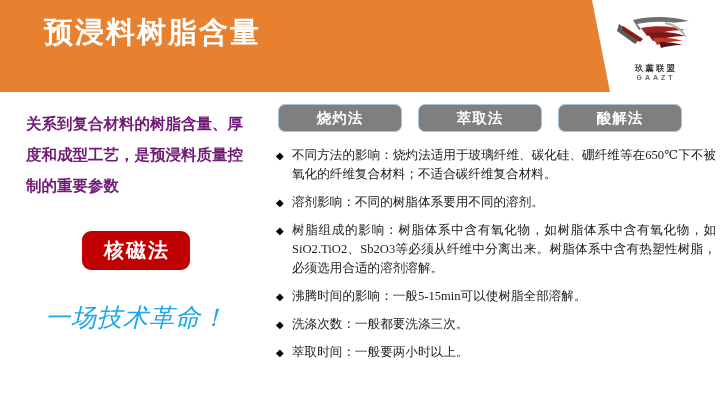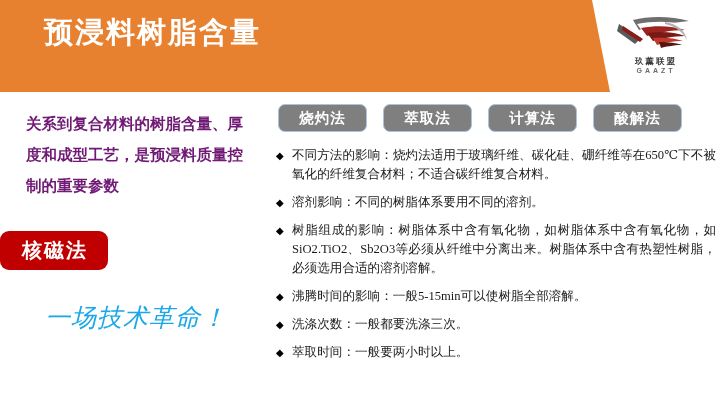--- a/index.html
+++ b/index.html
@@ -45,21 +45,21 @@
     right: 14px; top: 14px;
     width: 100px; height: 70px;
     text-align: center;
   }
   .logo-mark {
     display: block;
     margin: 0 auto;
   }
   .logo-cn {
     display: block;
-    margin-top: 2px;
+    margin-top: 9px;
     font-size: 8.5px;
     font-weight: 700;
     color: #3a3a3a;
     letter-spacing: 2px;
     line-height: 10px;
     white-space: nowrap;
   }
   .logo-en {
     display: block;
     font-size: 7px;
@@ -83,20 +83,21 @@
     font-size: 15.5px;
     font-weight: 700;
     line-height: 31px;
     color: #701a75;
     text-align: left;
   }
   .badge-wrap {
     position: absolute;
     left: 0; top: 135px;
     width: 272px;
+    text-align: center;
   }
   .badge {
     display: inline-block;
     background: #C00000;
     color: #ffffff;
     font-size: 20px;
     font-weight: 700;
     letter-spacing: 2px;
     padding: 8px 20px 9px 22px;
     border-radius: 9px;
@@ -208,21 +209,20 @@
   <div class="slogan-wrap">
     <span class="slogan">一场技术革命！</span>
   </div>
 </div>
 
 <div class="right-col">
 
   <div class="chip-row">
     <div class="chip">烧灼法</div>
     <div class="chip">萃取法</div>
-    <div class="chip">计算法</div>
     <div class="chip">酸解法</div>
   </div>
 
   <div class="bullets">
     <div class="bullet">
       <span class="marker">◆</span>
       <span class="btext">不同方法的影响：烧灼法适用于玻璃纤维、碳化硅、硼纤维等在650℃下不被氧化的纤维复合材料；不适合碳纤维复合材料。</span>
     </div>
     <div class="bullet">
       <span class="marker">◆</span>

